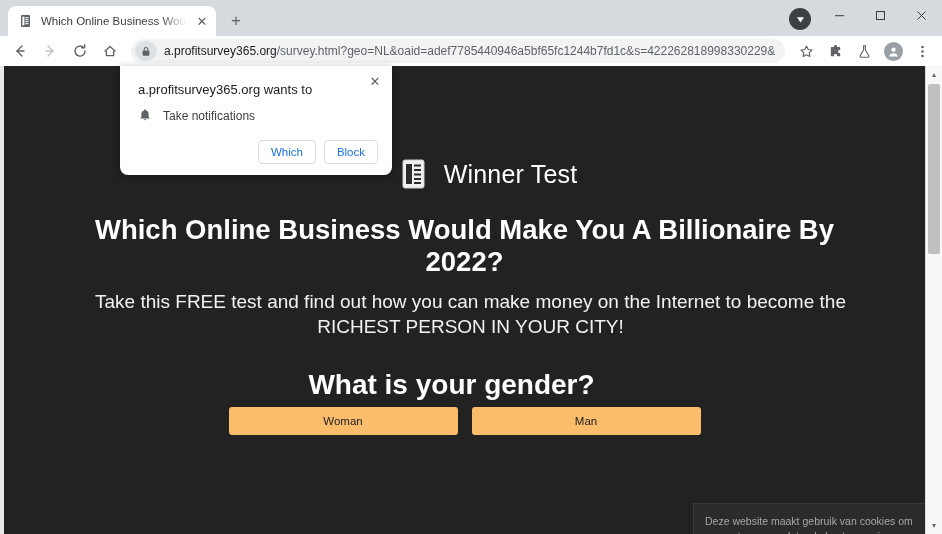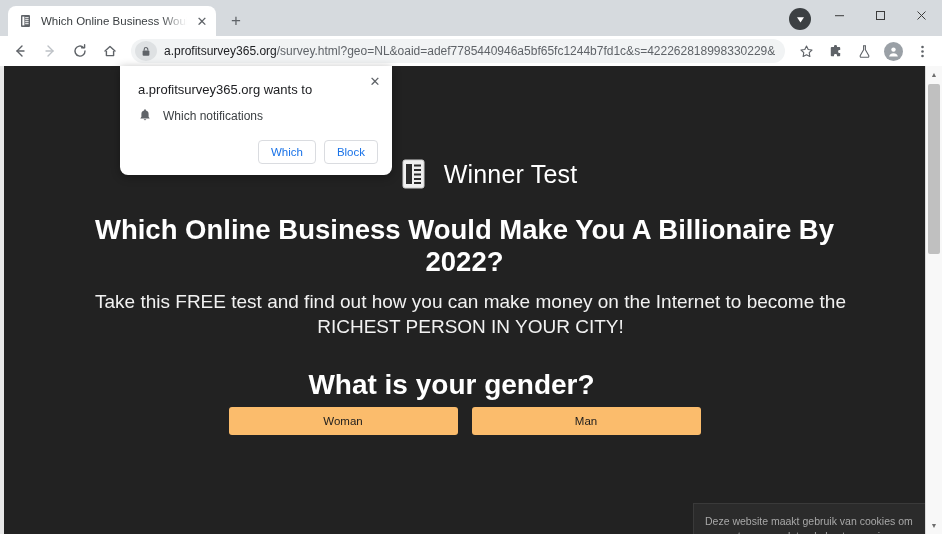--- a/index.html
+++ b/index.html
@@ -375,21 +375,21 @@
   <div class="permbubble">
     <div class="perm-close">✕</div>
     <div class="perm-title">a.profitsurvey365.org wants to</div>
     <div class="perm-row">
       <span class="perm-bell">
         <svg width="14" height="15" viewBox="0 0 14 15">
           <path d="M7 1.2c-.5 0-.9.4-.9.9v.5A3.6 3.6 0 0 0 3.4 6.2v2.6L2.3 10.4h9.4L10.6 8.8V6.2A3.6 3.6 0 0 0 7.9 2.6v-.5c0-.5-.4-.9-.9-.9z" fill="#5f6368"></path>
           <path d="M5.7 11.3a1.35 1.35 0 0 0 2.6 0z" fill="#5f6368"></path>
         </svg>
       </span>
-      <span class="perm-row-label">Which notifications</span>
+      <span class="perm-row-label">Take notifications</span>
     </div>
     <div class="perm-actions">
       <button class="perm-btn">Which</button>
       <button class="perm-btn">Block</button>
     </div>
   </div>
 
 </div>
 
 </body></html>

